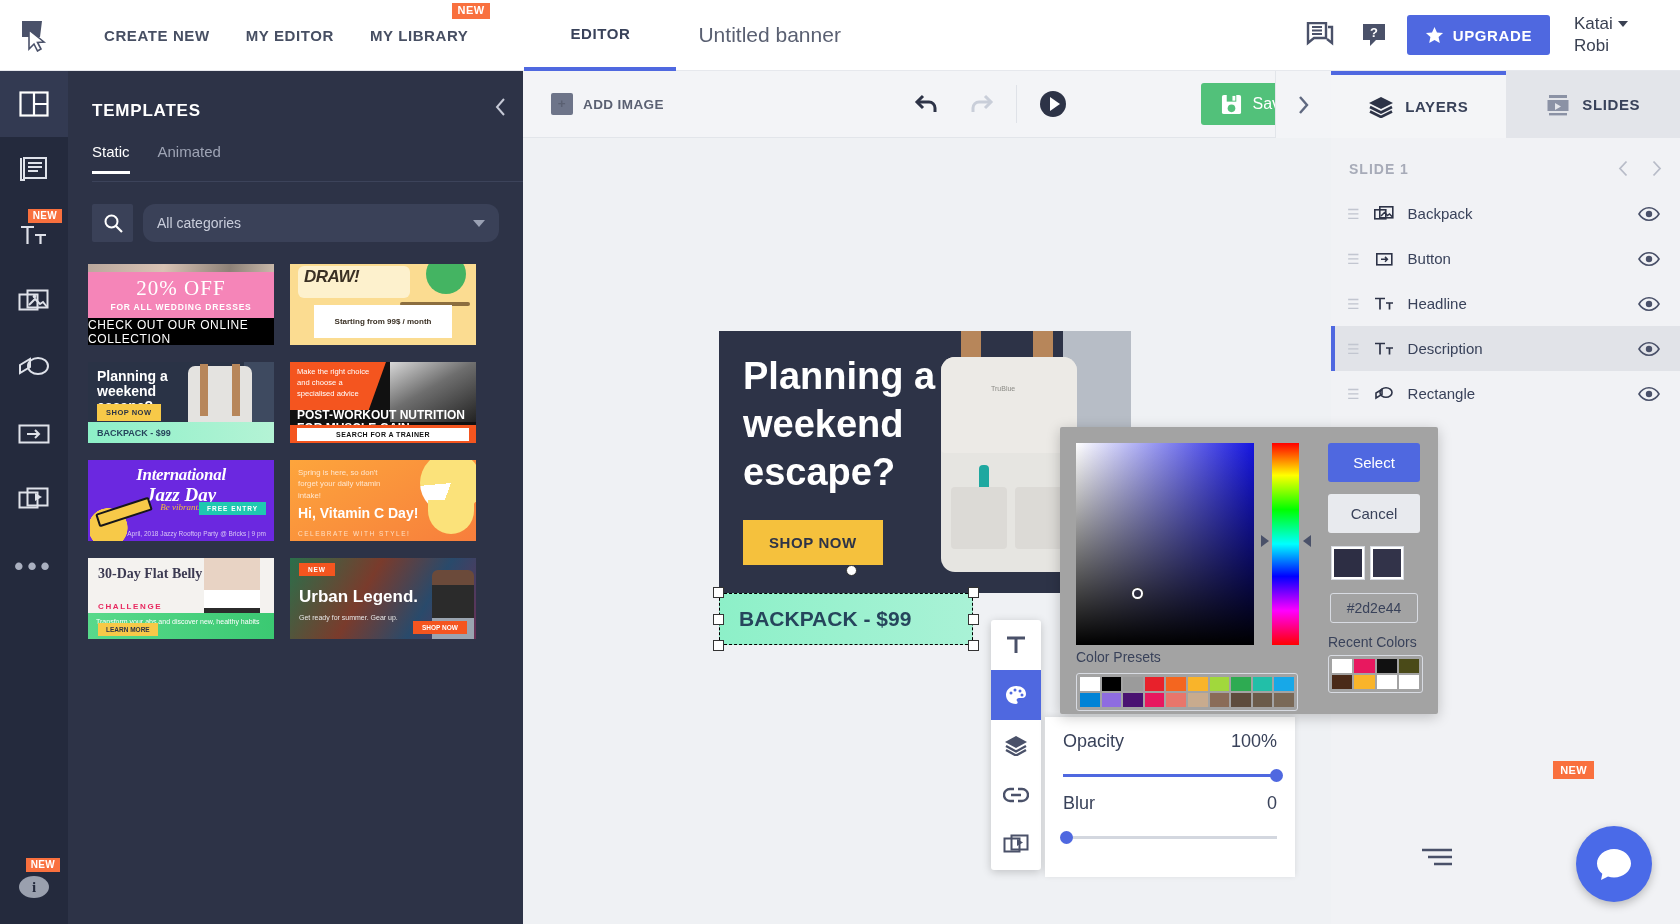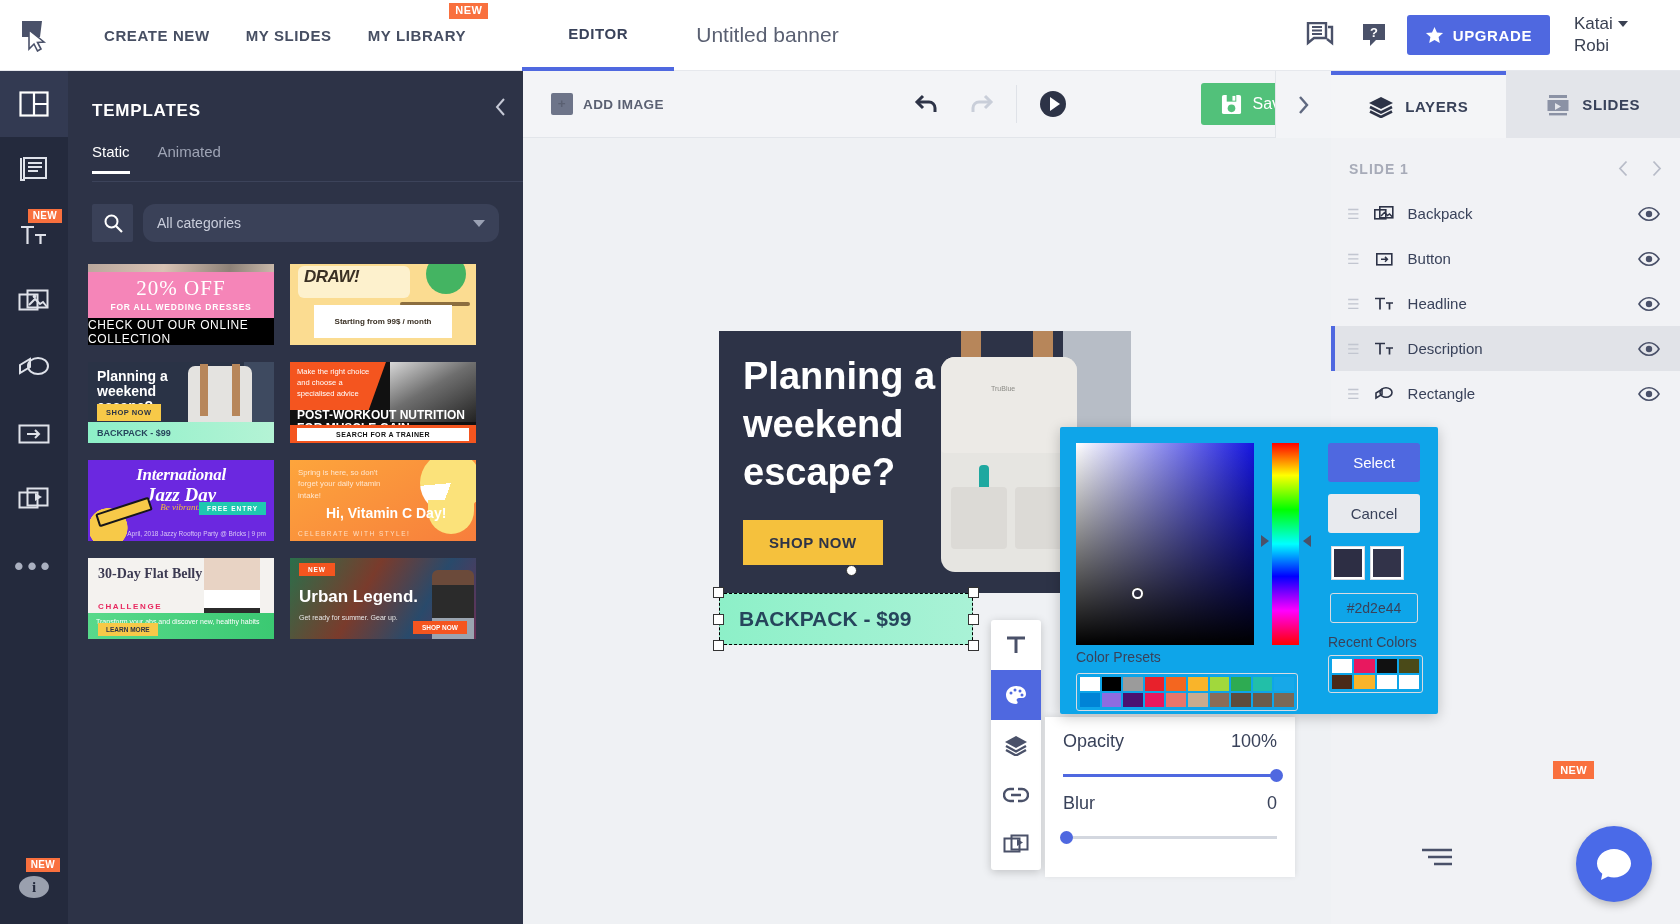--- a/index.html
+++ b/index.html
@@ -169,21 +169,21 @@
   .t5 .fe { position:absolute; right:8px; bottom:26px; background:#1fc8b0; color:#fff; font-size:6.5px;
      font-weight:bold; padding:3px 8px; letter-spacing:1px;}
   .t5 .dt { position:absolute; right:8px; bottom:3px; color:#d8c6f5; font-size:6.5px; text-align:right; line-height:1.45;}
   .t5 .tr { position:absolute; left:2px; bottom:-6px; width:60px; height:48px;
      background: radial-gradient(circle at 30% 60%, #f7c948 0 38%, transparent 39%); }
   .t5 .tr:after { content:""; position:absolute; left:6px; top:6px; width:52px; height:10px;
      background:#f7c948; border:2px solid #16161a; transform:rotate(-18deg); border-radius:2px;}
 
   .t6 { background: linear-gradient(150deg,#fda53c,#f77e3c); }
   .t6 .txt { position:absolute; left:8px; top:7px; width:92px; color:#ffe6cd; font-size:7.8px; line-height:1.45;}
-  .t6 .hi { position:absolute; left:8px; top:46px; color:#fff; font-size:14px; font-weight:bold; line-height:1.05;margin-left:28px;}
+  .t6 .hi { position:absolute; left:8px; top:46px; color:#fff; font-size:14px; font-weight:bold; line-height:1.05;}
   .t6 .cel { position:absolute; left:8px; bottom:4px; color:#ffddc0; font-size:6.5px; letter-spacing:1.5px;}
   .t6 .lemon { position:absolute; right:-6px; top:-8px; width:62px; height:62px; border-radius:50%;
      background: conic-gradient(from 200deg,#fff 0 18%, #fbe27a 18% 100%); }
   .t6 .drip { position:absolute; right:2px; top:40px; width:46px; height:34px; background:#fbe27a;
      border-radius: 0 0 24px 24px;}
 
   .t7 { background:#f4f2ef; }
   .t7 .h1 { position:absolute; left:10px; top:8px; color:#3c3a52; font-family:"Liberation Serif",serif;
      font-weight:bold; font-size:14px; line-height:1.08;}
   .t7 .ch { position:absolute; left:10px; top:44px; color:#e8285f; font-size:8px; font-weight:bold; letter-spacing:1.6px;}
@@ -288,21 +288,21 @@
     display:flex; align-items:center; justify-content:center; color:#4a5169;
   }
   .chat-bubble {
     position:absolute; right:28px; bottom:22px; width:76px; height:76px; border-radius:50%;
     background:#4a6ae8; display:flex; align-items:center; justify-content:center;
     box-shadow:0 3px 10px rgba(0,0,0,.25);
   }
 
   
   .picker {
-    position:absolute; left:1060px; top:427px; width:378px; height:287px; background:#0ea5e9;
+    position:absolute; left:1060px; top:427px; width:378px; height:287px; background:#a3a3a3;
     box-shadow:0 3px 14px rgba(0,0,0,.22); border-radius:2px; z-index: 40;
   }
   .sv-box { position:absolute; left:16px; top:16px; width:178px; height:202px;
      background: linear-gradient(to top, #000, rgba(0,0,0,0)), linear-gradient(to right, #fff, #1515e0); }
   .sv-cursor { position:absolute; left:56px; top:145px; width:11px; height:11px; border-radius:50%;
      border:2px solid #fff; box-shadow:0 0 0 1px #333;}
   .hue-bar { position:absolute; left:212px; top:16px; width:27px; height:202px;
      background: linear-gradient(to bottom,#f00,#ff0 16%,#0f0 33%,#0ff 50%,#00f 66%,#f0f 83%,#f00); }
   .hue-ptr-l { position:absolute; left:201px; top:108px; width:0;height:0;
      border-top:6px solid transparent;border-bottom:6px solid transparent;border-left:8px solid #4a5169;}
@@ -358,21 +358,21 @@
     <div class="logo-box">
       <svg width="34" height="34" viewBox="0 0 34 34">
         <path d="M5 3 h20 l-2 16 h-18 z" fill="#4a5169"></path>
         <path d="M12 12 L12 31 L17 26 L20.5 33 L24 31 L20.5 24.5 L27 24 Z" fill="#ffffff" stroke="#4a5169" stroke-width="1.6"></path>
       </svg>
     </div>
     <div class="nav-link">
       <span>CREATE NEW</span>
     </div>
     <div class="nav-link">
-      <span>MY SLIDES</span>
+      <span>MY EDITOR</span>
     </div>
     <div class="nav-link">
       <span class="badge-new" style="top:-24px; right:-22px;">NEW</span>
       <span>MY LIBRARY</span>
     </div>
     <div class="editor-tab">
       <span>EDITOR</span>
     </div>
     <div class="banner-title">
       <span>Untitled banner</span>

